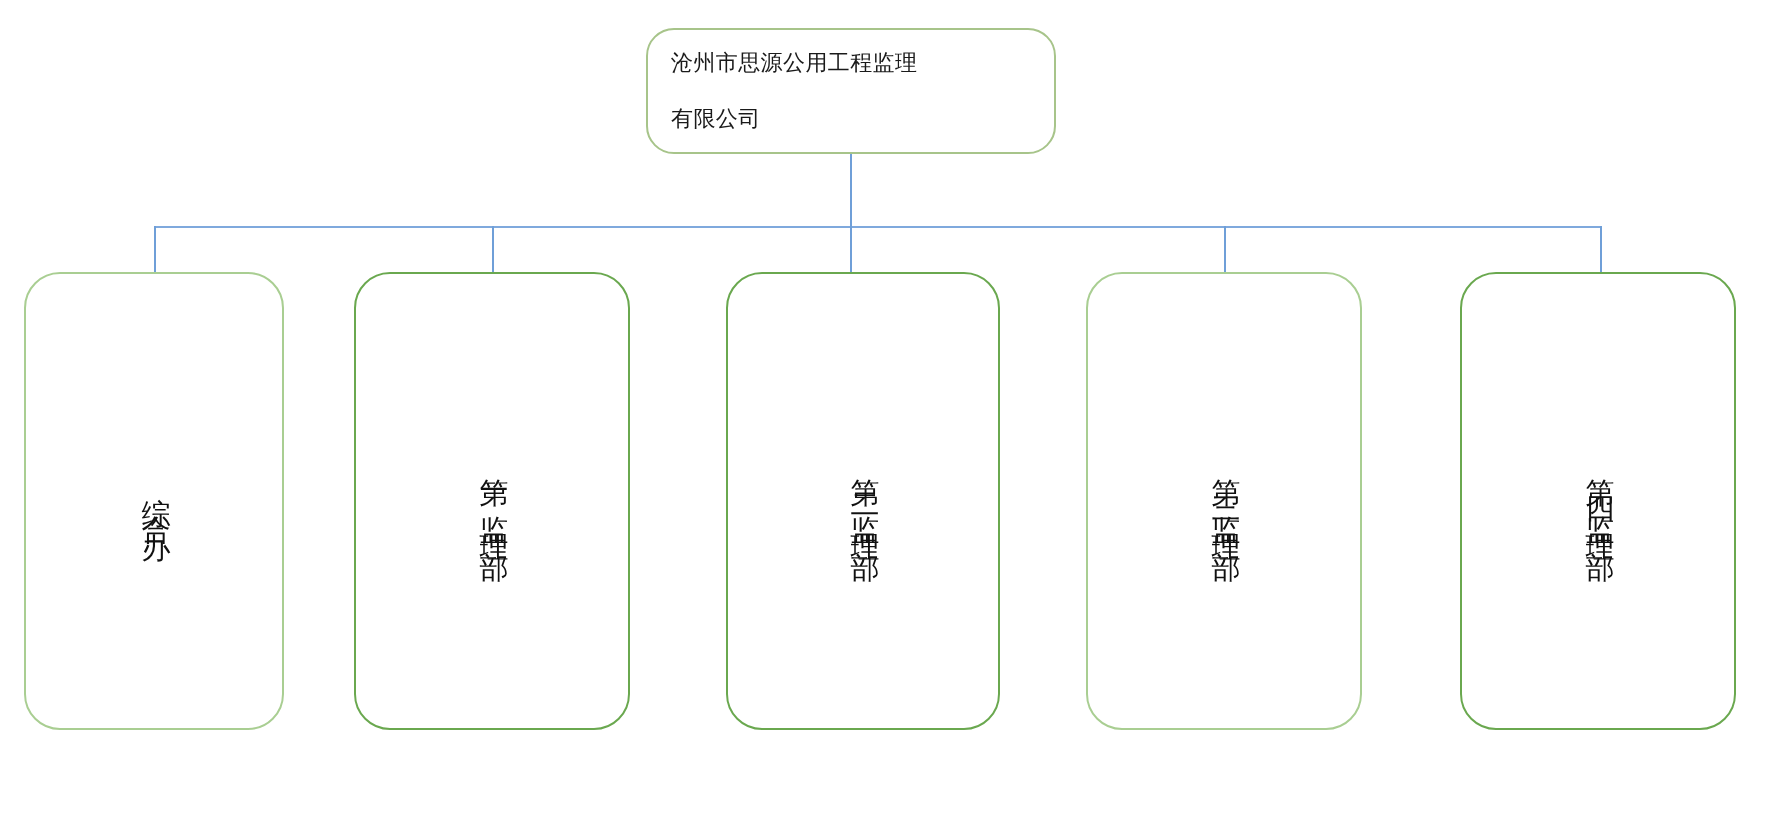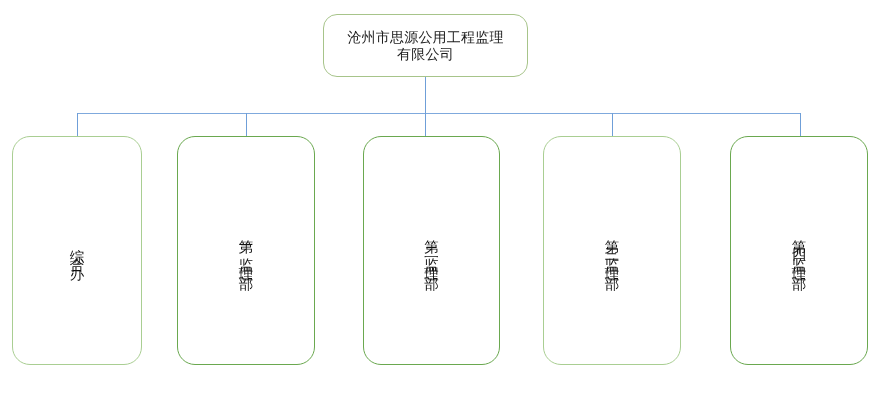--- a/index.html
+++ b/index.html
@@ -28,24 +28,24 @@
     height: 63px;
     box-sizing: border-box;
     border: 1.3px solid #a7c48a;
     border-radius: 14px;
     background: #ffffff;
     display: flex;
     align-items: center;
     justify-content: center;
   }
   .root-label {
-    font-size: 14px;
-    line-height: 17px;
+    font-size: 11px;
+    line-height: 28px;
     color: #1a1a1a;
-    text-align: center;
+    text-align: left;
     letter-spacing: 0.2px;
     width: 180px;
     white-space: pre-line;
   }
 
   
   .connector {
     position: absolute;
     background: #6f9fd8;
   }

